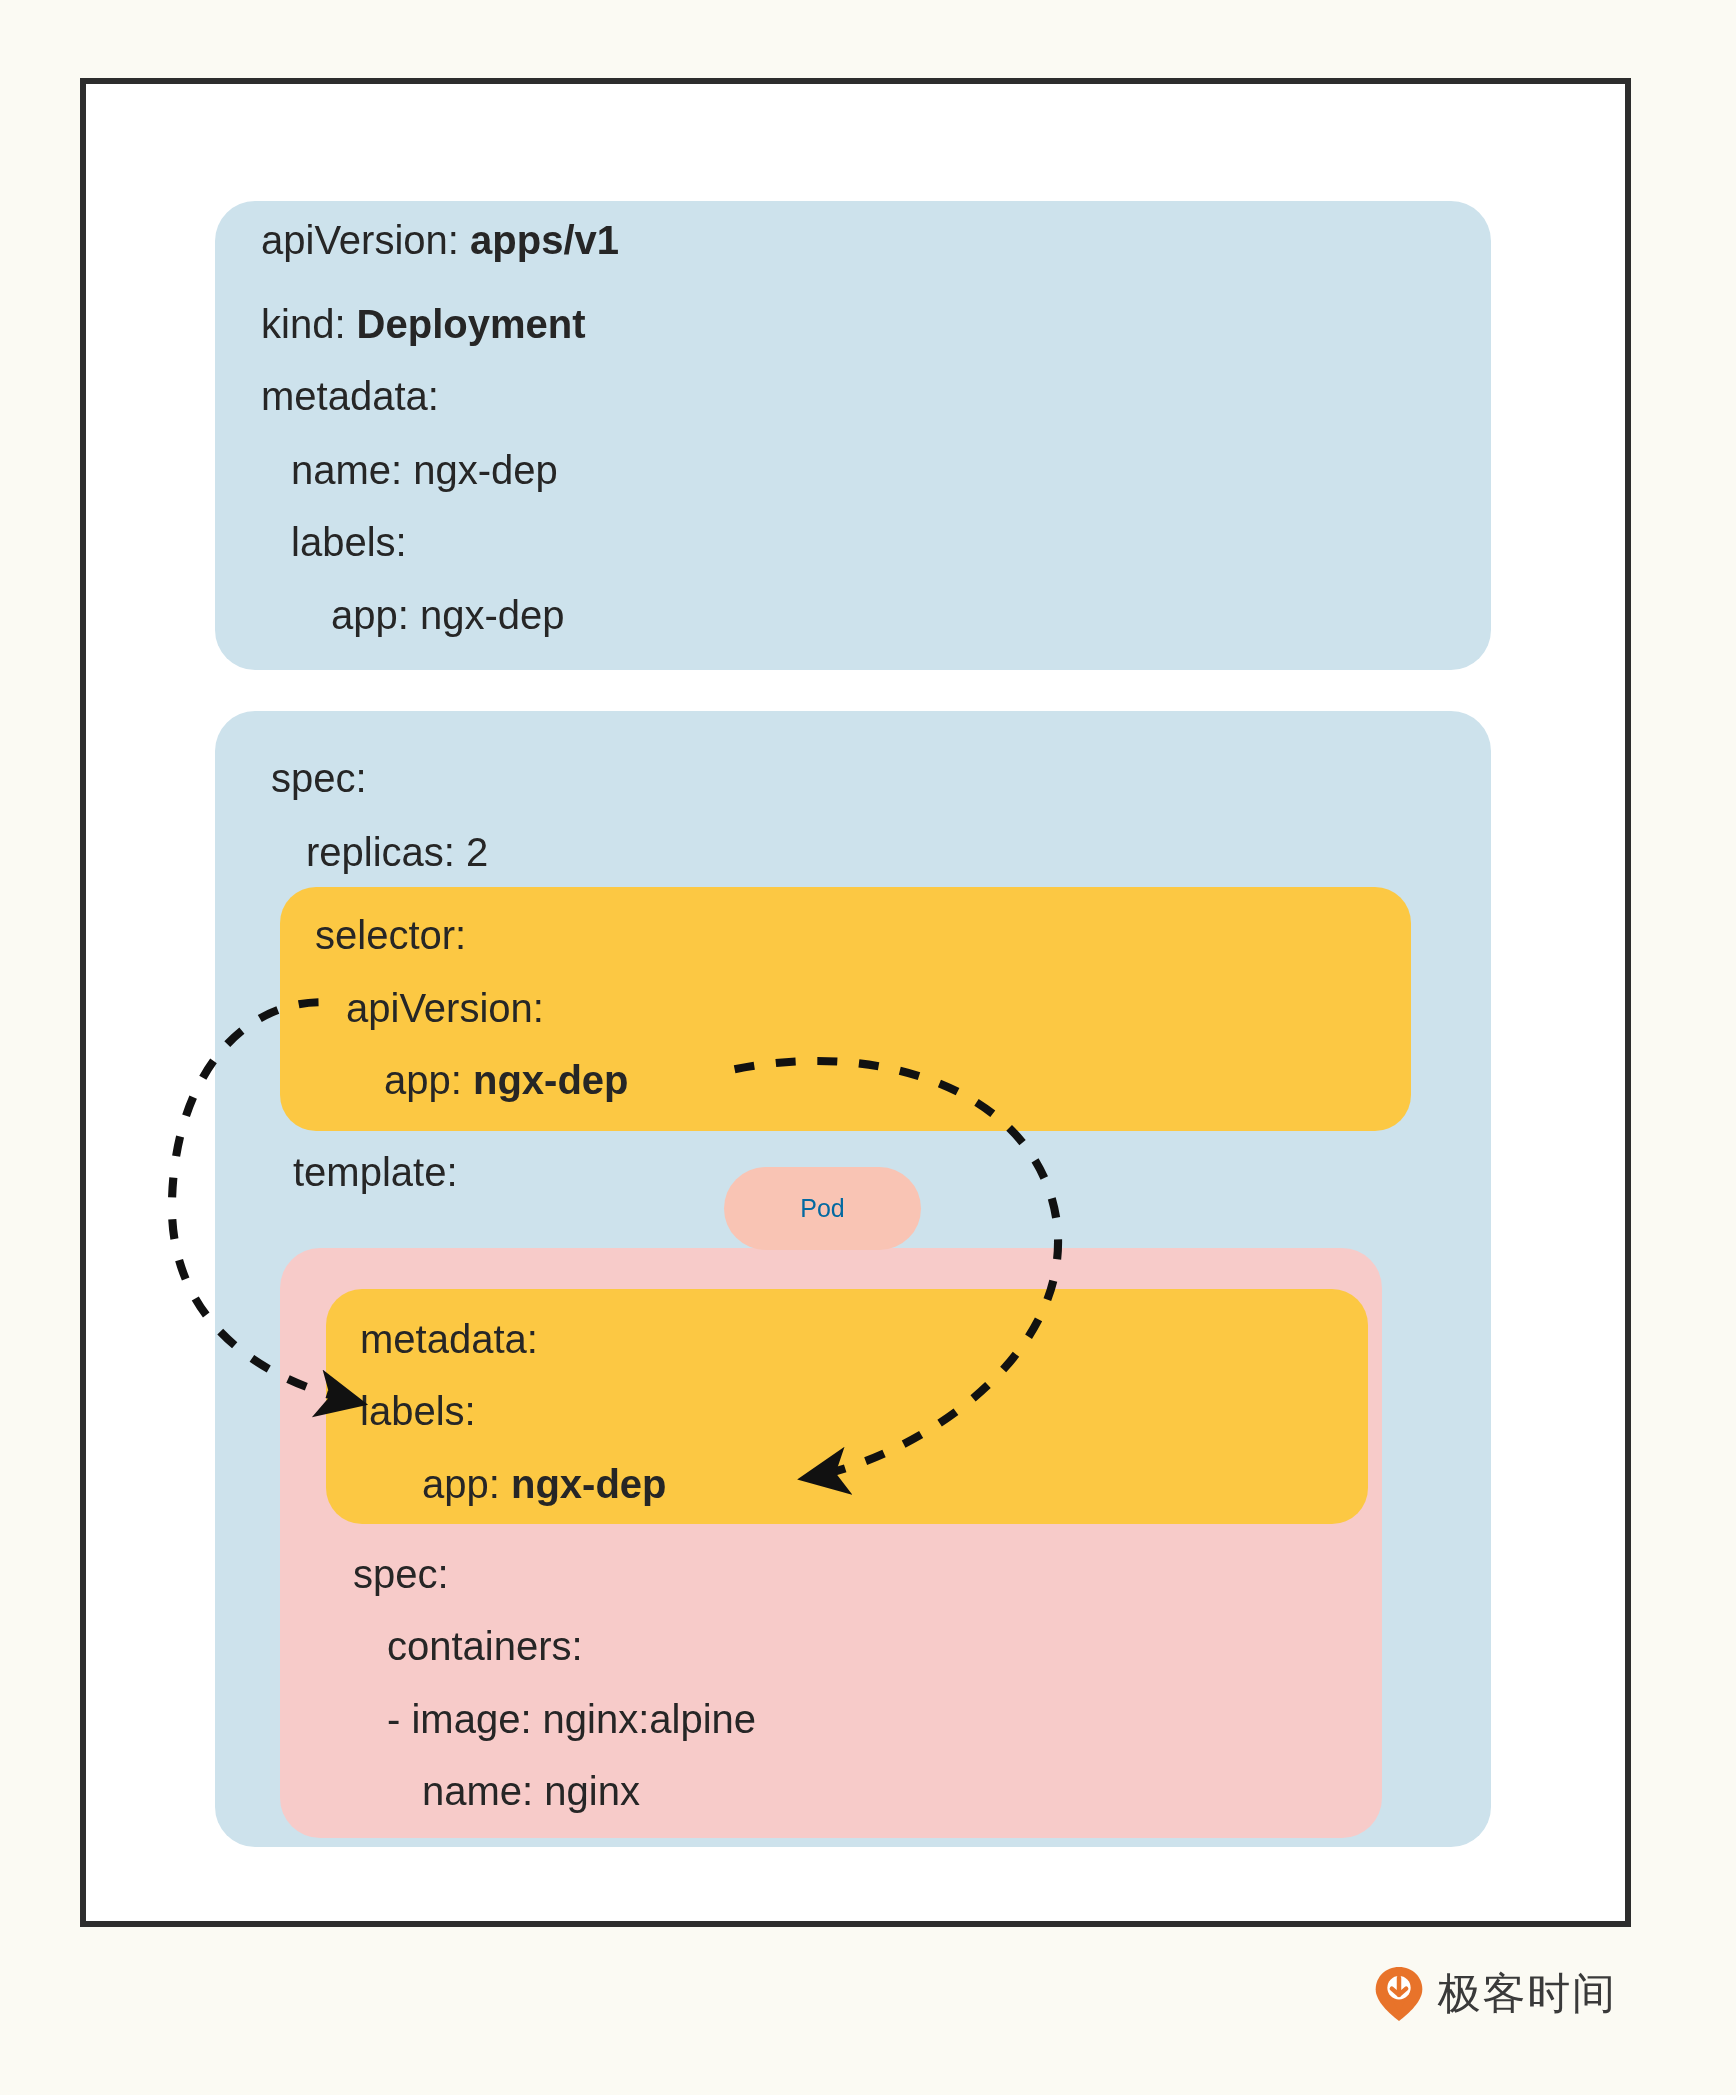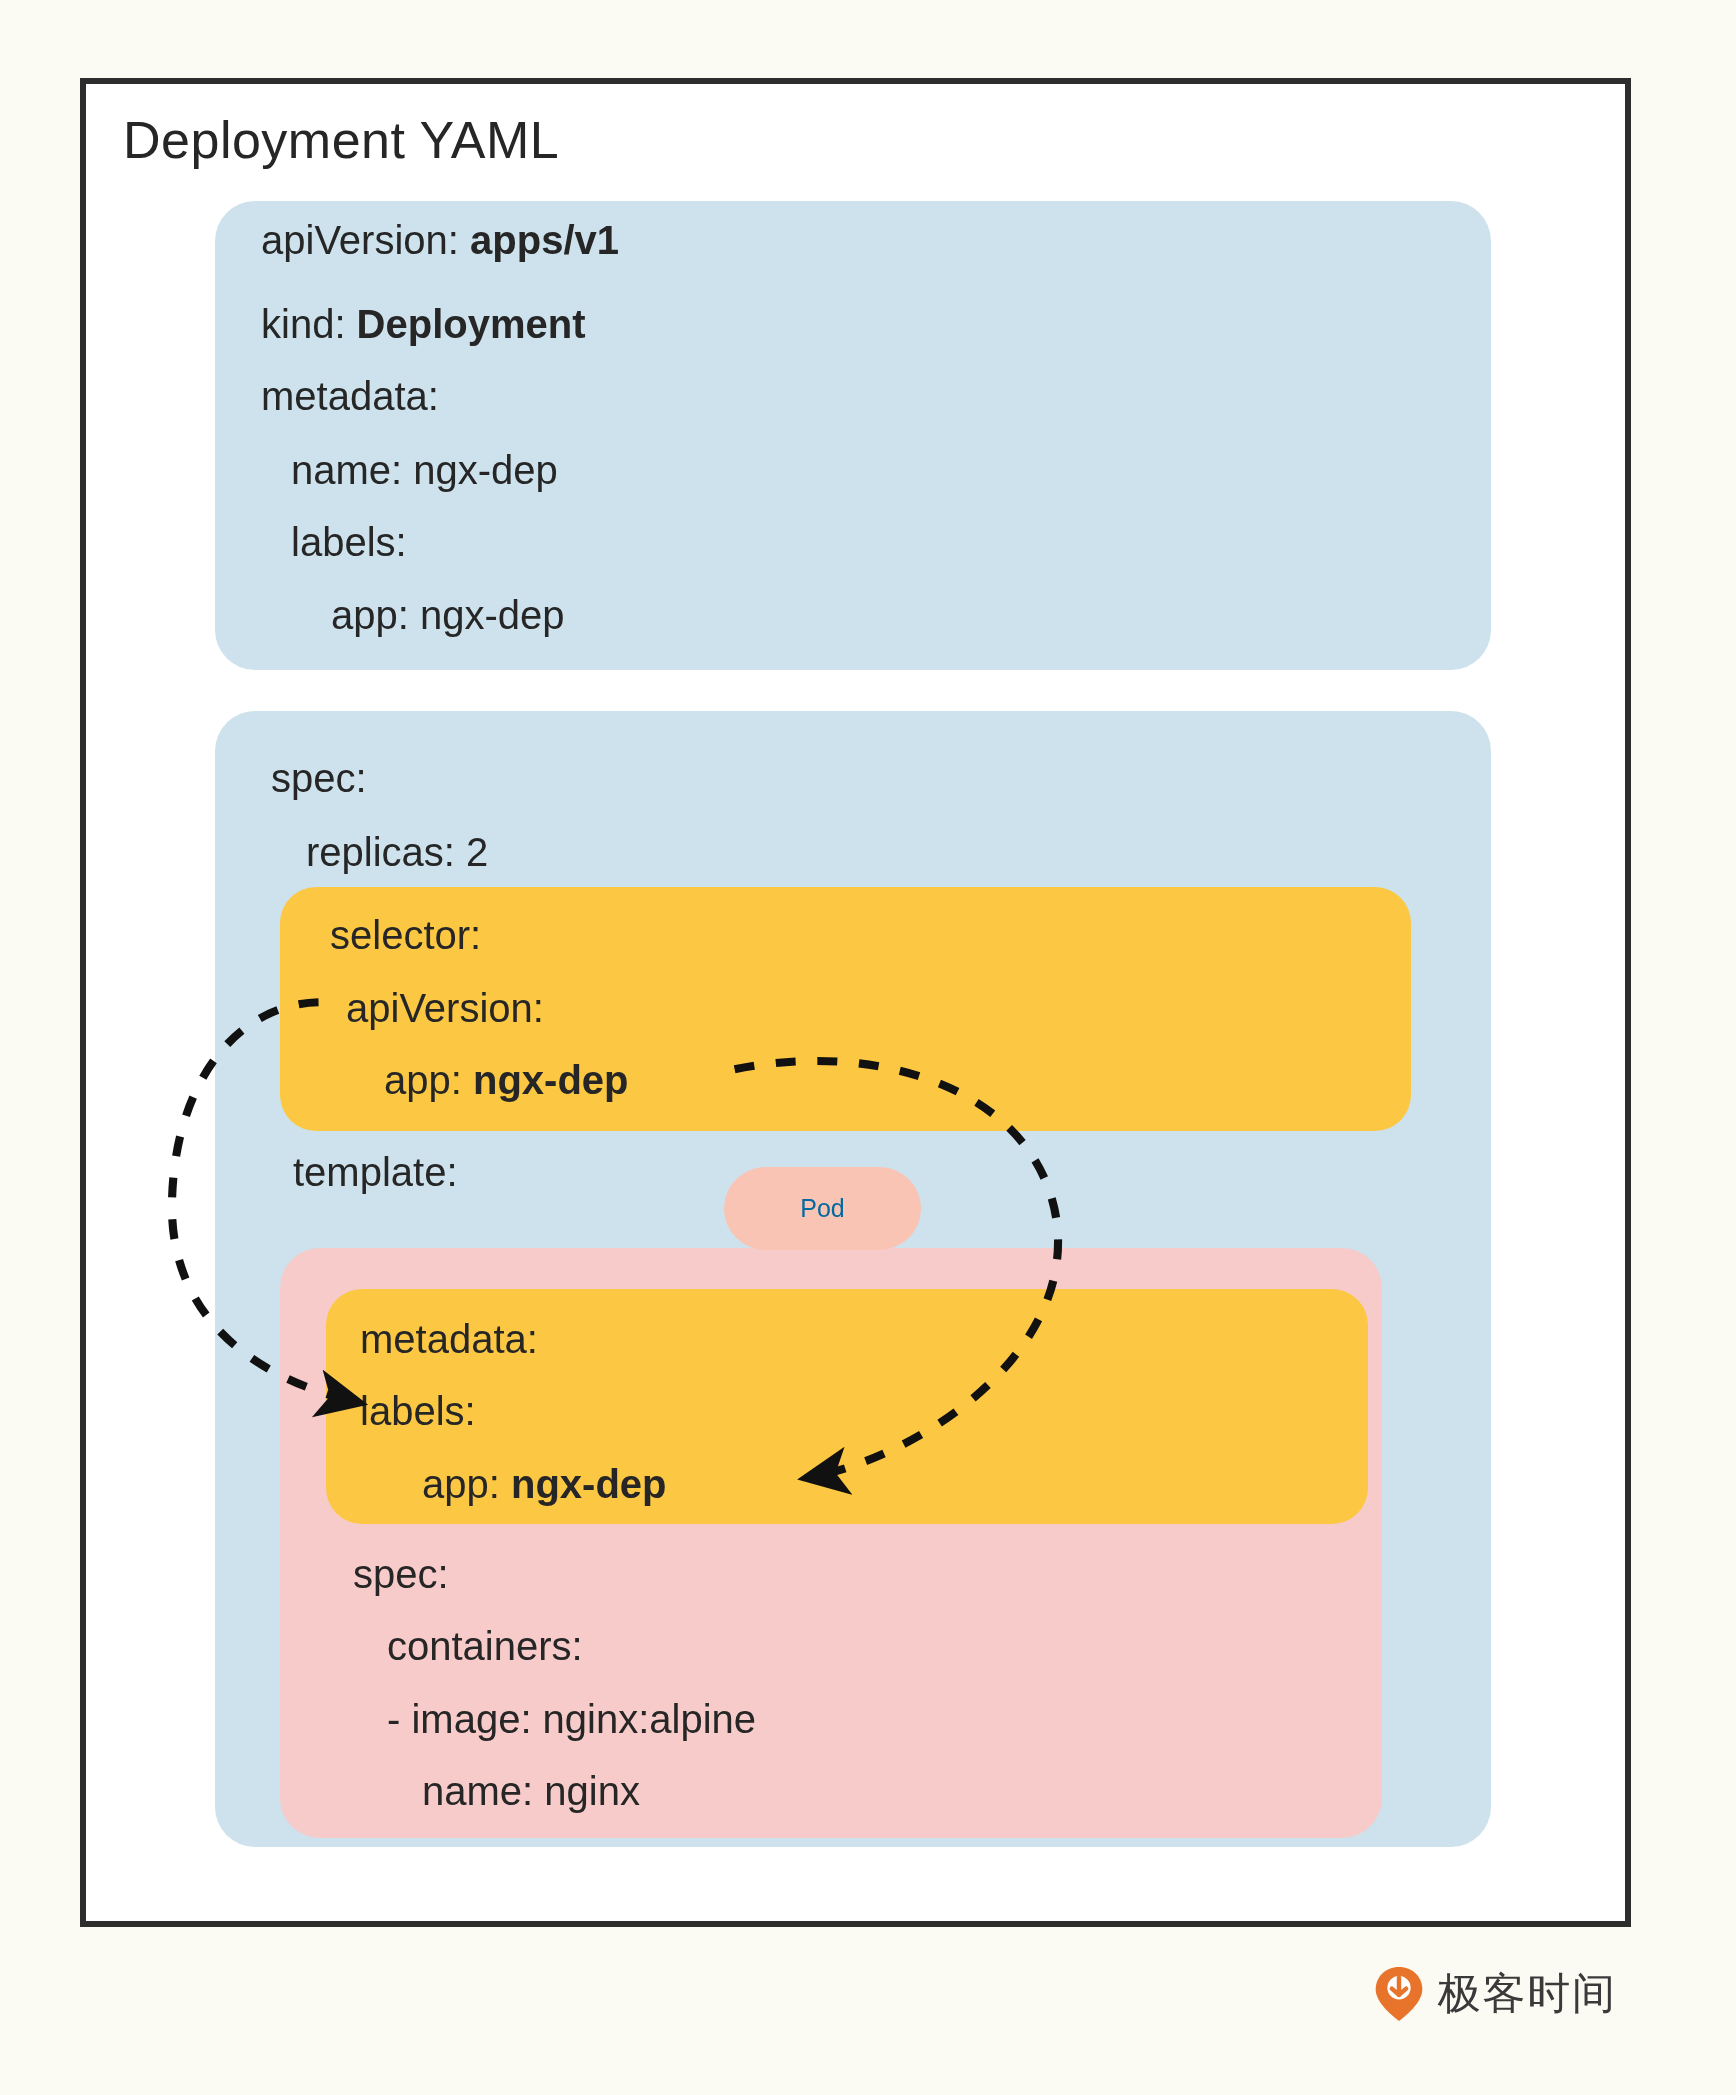--- a/index.html
+++ b/index.html
@@ -139,21 +139,20 @@
     white-space: nowrap;
   }
 </style>
 </head>
 <body>
 
 <div id="stage">
 
   <div id="frame"></div>
 
-  <div id="page-title">Deployment YAML</div>
 
   <div class="block blue" id="meta-block"></div>
 
   <div class="line" style="left:261px; top:220px;"><span>apiVersion: </span><b>apps/v1</b></div>
 
   <div class="line" style="left:261px; top:304px;"><span>kind: </span><b>Deployment</b></div>
 
   <div class="line" style="left:261px; top:376px;">metadata:</div>
 
   <div class="line" style="left:291px; top:450px;">name: ngx-dep</div>
@@ -163,21 +162,21 @@
   <div class="line" style="left:331px; top:595px;">app: ngx-dep</div>
 
   <div class="block blue" id="spec-block"></div>
 
   <div class="line" style="left:271px; top:758px;">spec:</div>
 
   <div class="line" style="left:306px; top:832px;">replicas: 2</div>
 
   <div class="block amber" id="selector-block"></div>
 
-  <div class="line" style="left:315px; top:915px;margin-left:15px;">selector:</div>
+  <div class="line" style="left:315px; top:915px;">selector:</div>
 
   <div class="line" style="left:346px; top:988px;">apiVersion:</div>
 
   <div class="line" style="left:384px; top:1060px;"><span>app: </span><b>ngx-dep</b></div>
 
   <div class="line" style="left:293px; top:1152px;">template:</div>
 
   <div class="block pink" id="pod-block"></div>
 
   <div class="block amber" id="pod-labels-block"></div>

